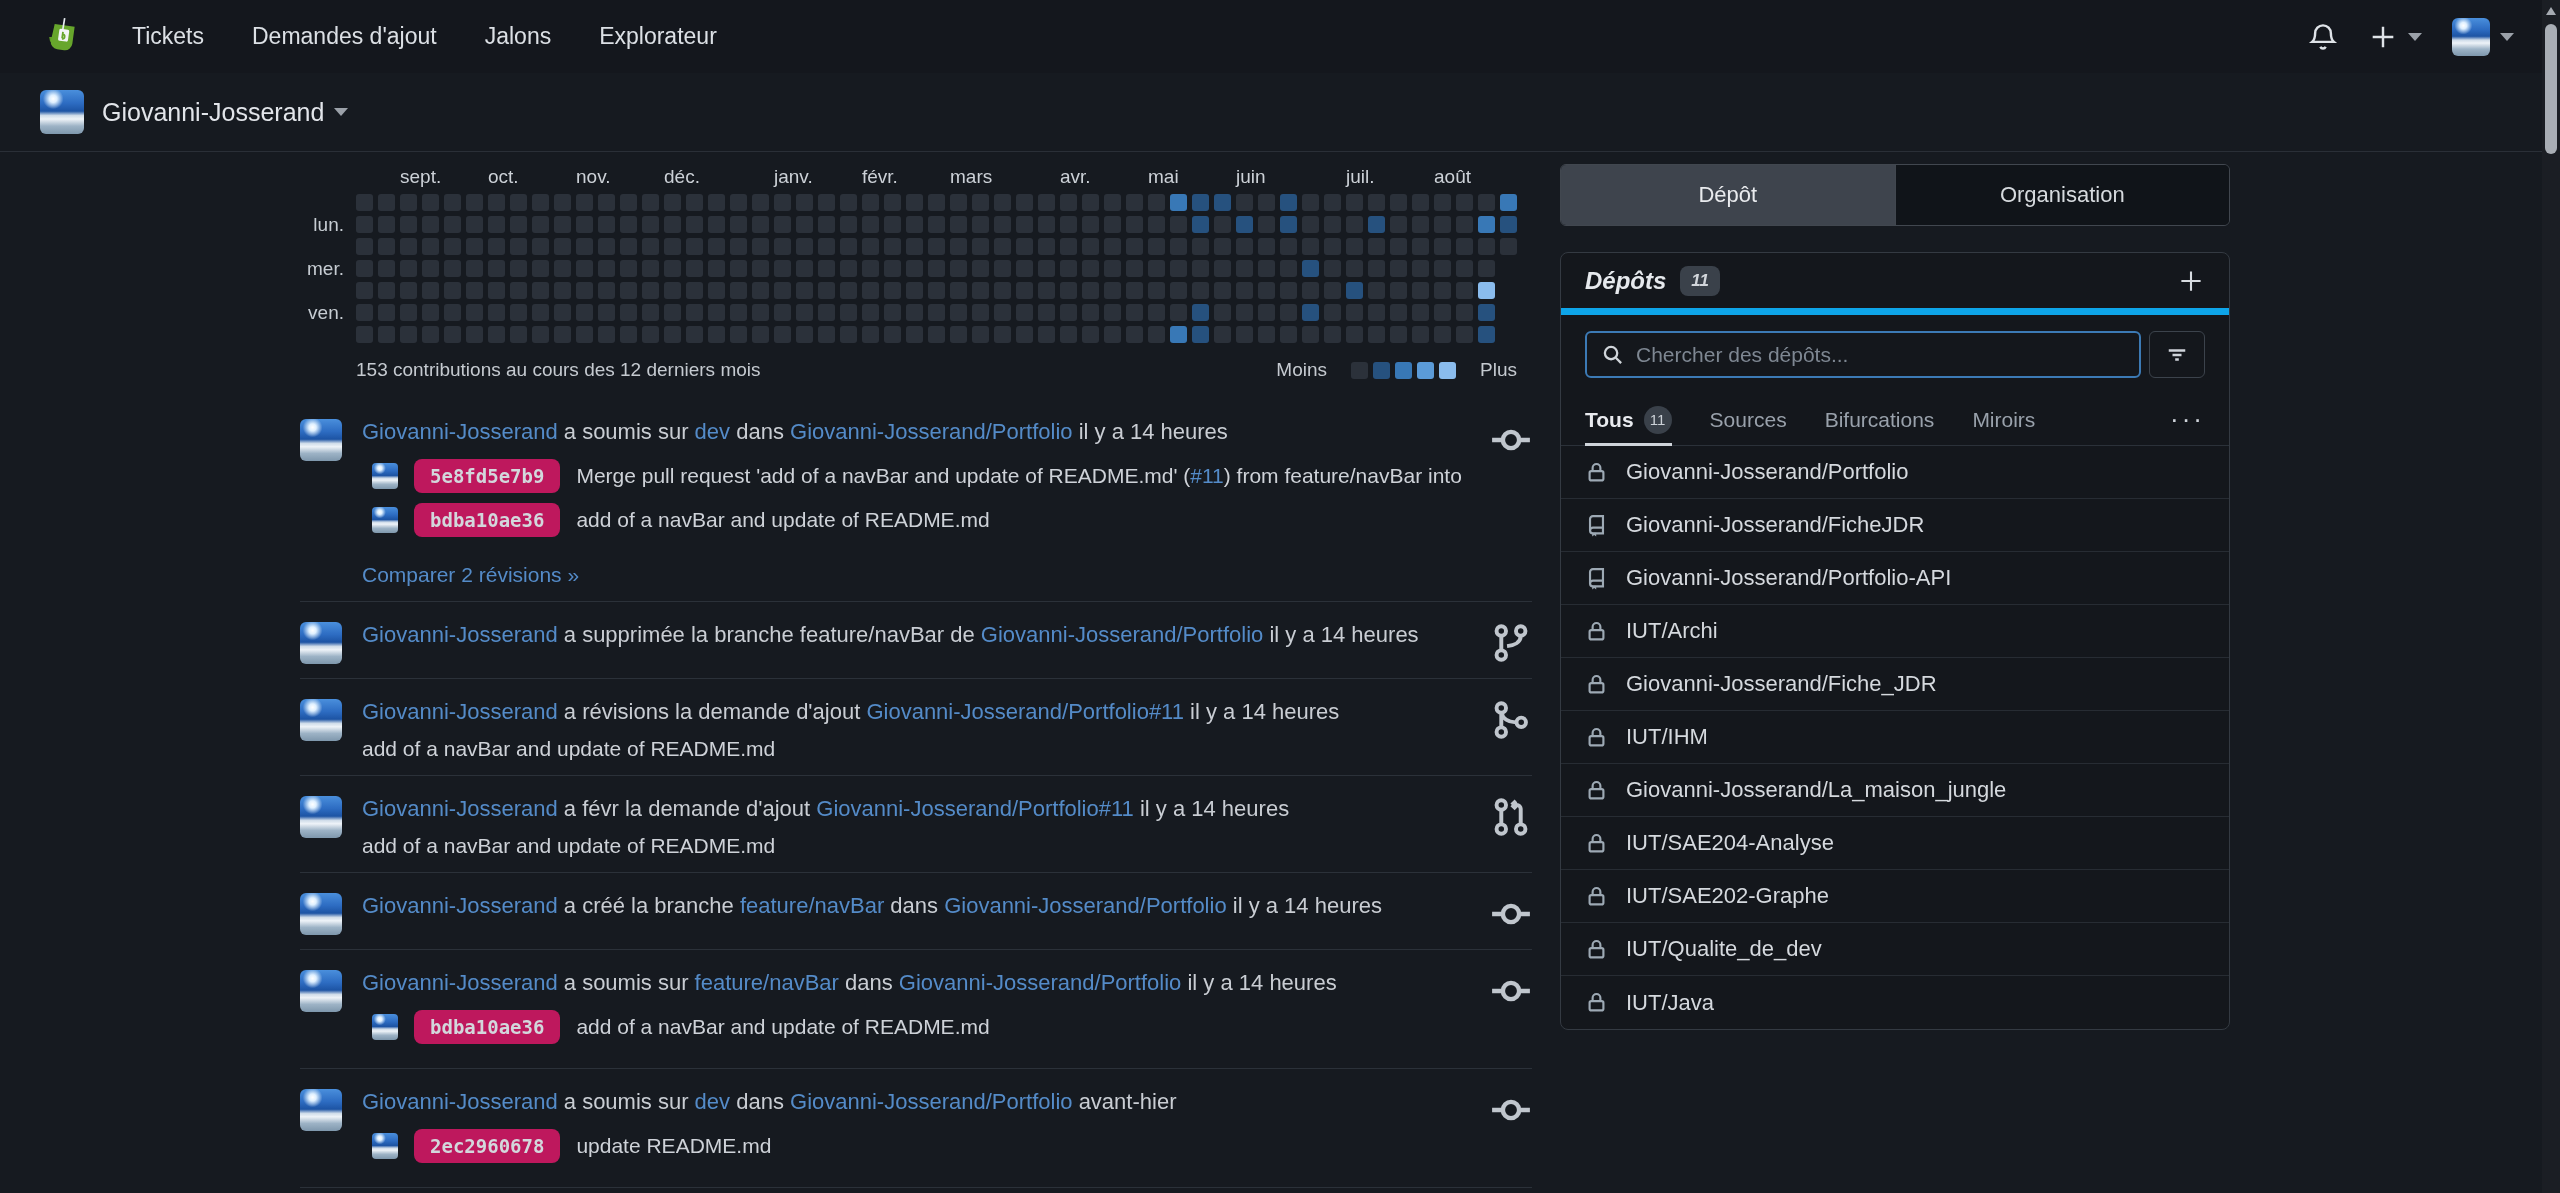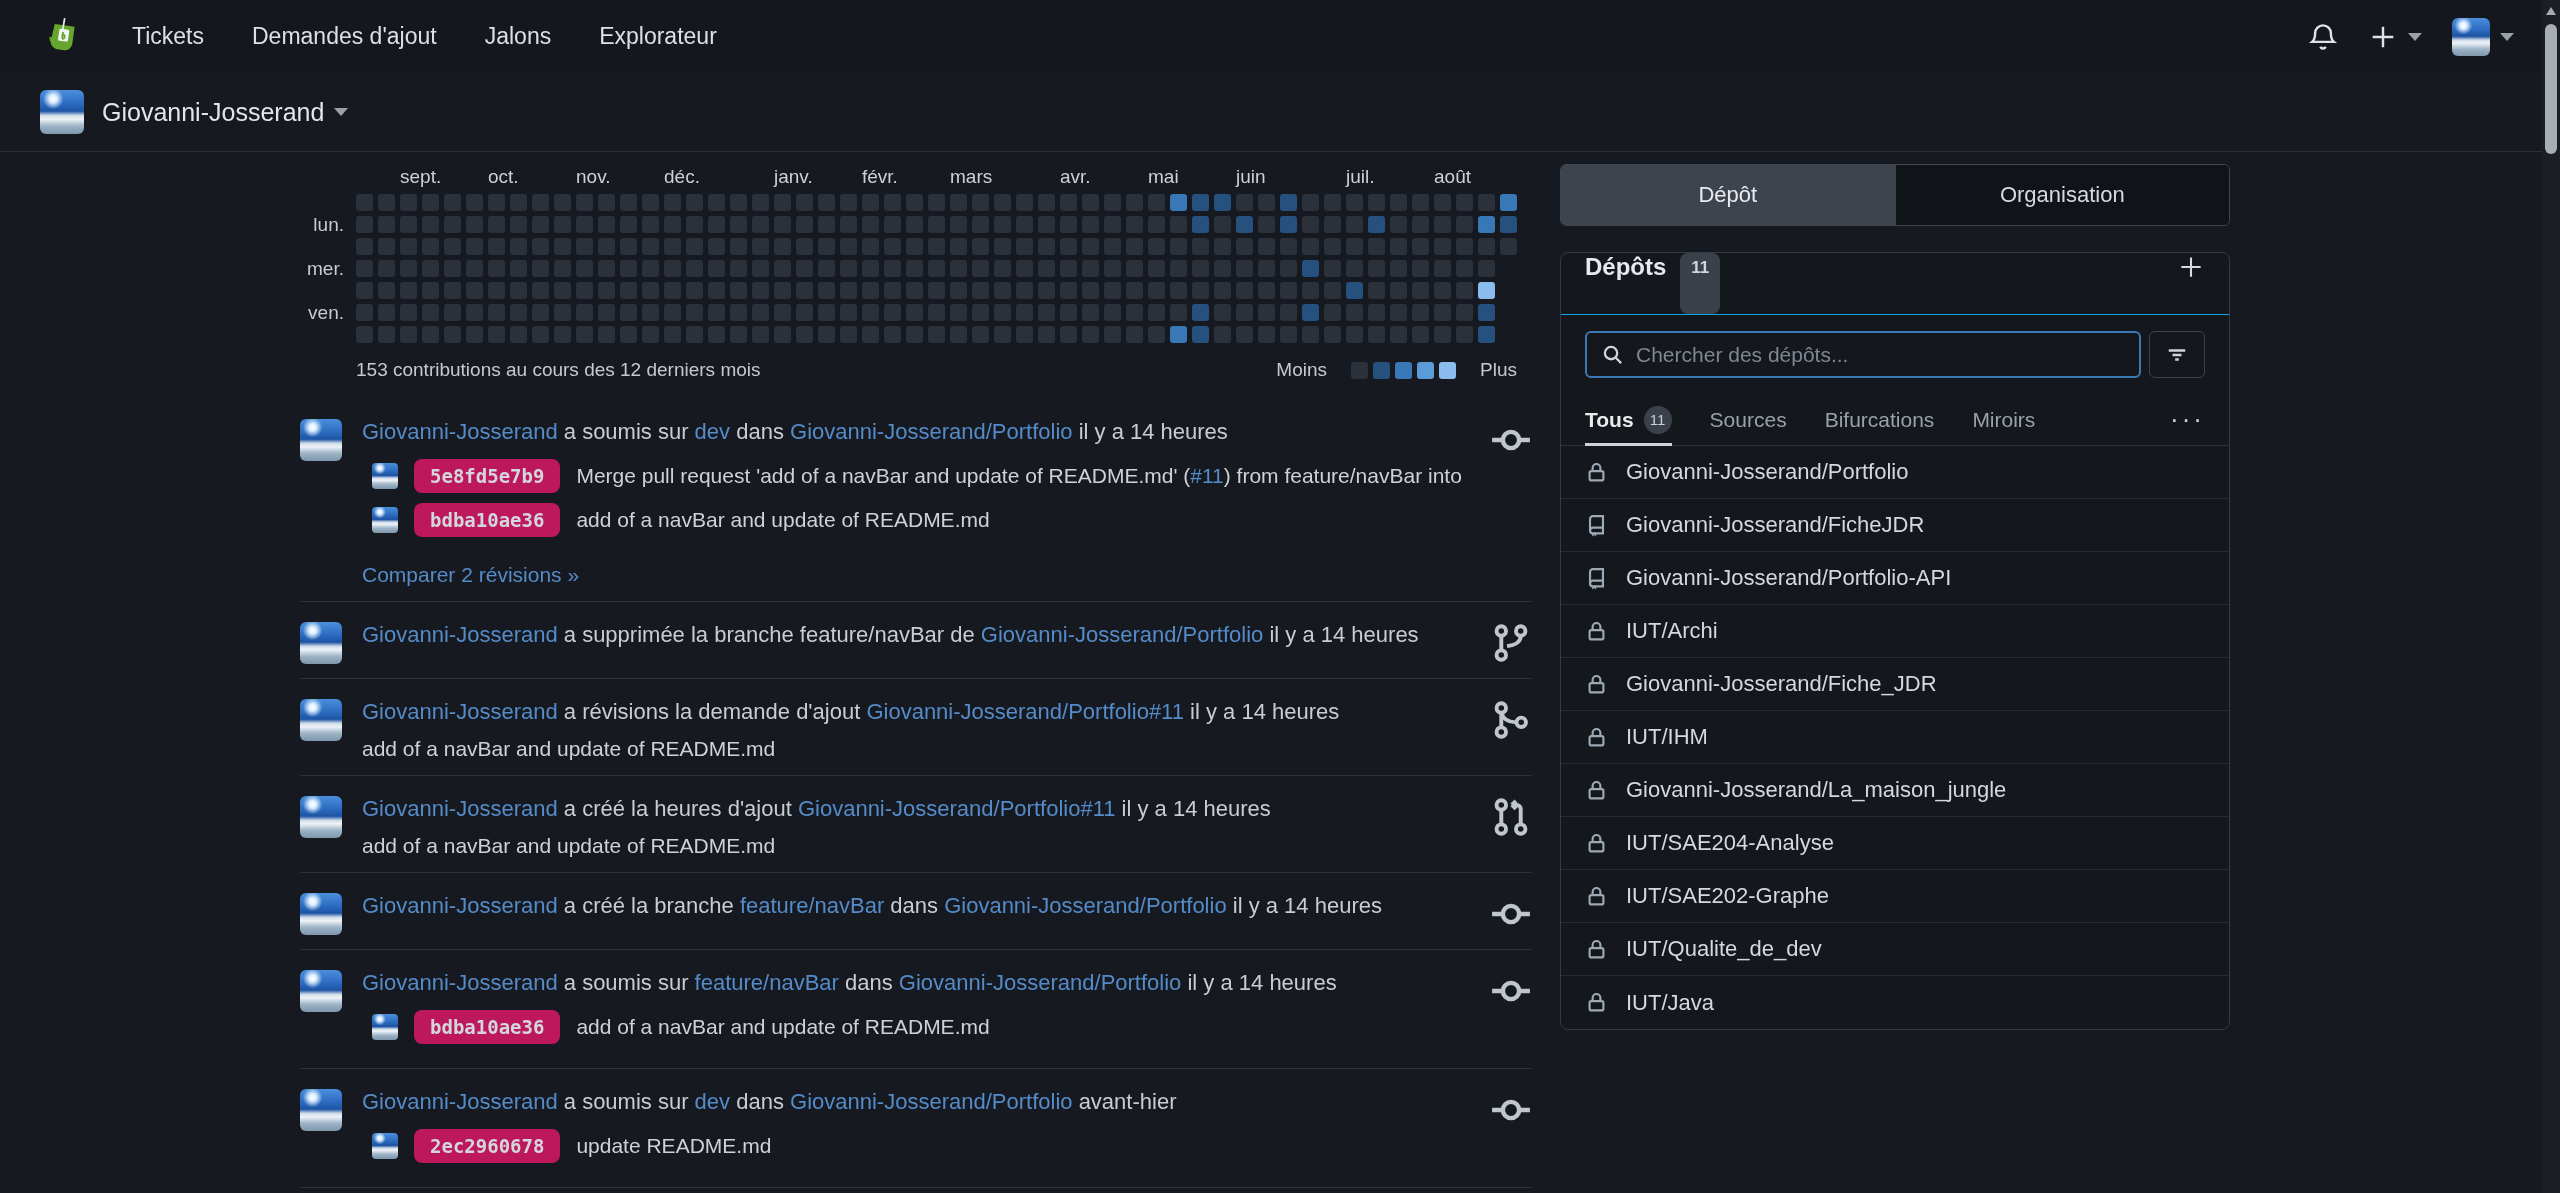--- a/index.html
+++ b/index.html
@@ -90,21 +90,21 @@
 
   
   .switch-tabs {
     display:flex; height:62px; border:1px solid #41474f; border-radius:6px;
     overflow:hidden; margin-bottom:26px; font-size:22px;
   }
   .switch-tab { flex:1; display:flex; align-items:center; justify-content:center; cursor:pointer; background:#101419; color:#d6dade; }
   .switch-tab.active { background:#3e444d; color:#e9ebee; border-right:1px solid #41474f; }
 
   .panel { border:1px solid #343a42; border-radius:8px; background:#14171c; }
-  .panel-header { height:62px; display:flex; padding:0 24px; border-bottom:1px solid #0ea5e9; }
+  .panel-header { height:62px; display:flex; align-items:center; padding:0 24px; border-bottom:7px solid #0ea5e9;font-style:italic; }
   .panel-title { font-size:24px; font-weight:bold; color:#e6e9ed; }
   .count-badge {
     background:#3a414a; color:#d2d6db; border-radius:8px; font-size:17px; font-weight:bold;
     padding:5px 11px; margin-left:14px;
   }
   .panel-add { margin-left:auto; color:#d8dce1; cursor:pointer; display:flex; }
   .panel-add svg { width:28px; height:28px; }
 
   .search-row { display:flex; padding:16px 24px 16px 24px; }
   .search-box {
@@ -659,21 +659,21 @@
               <circle cx="4.3" cy="3.4" r="1.8"></circle>
               <circle cx="4.3" cy="12.6" r="1.8"></circle>
               <circle cx="11.9" cy="8.9" r="1.8"></circle>
               <path d="M4.3 5.3v5.4M4.4 5.2c.4 2.2 2.5 3.6 5.4 3.7"></path>
             </svg>
           </div>
         </div>
         <div class="entry">
           <span class="avatar av-big"></span>
           <div class="entry-body">
-            <div class="entry-title"><a class="lnk" href="#">Giovanni-Josserand</a><span> a créé la heures d'ajout </span><a class="lnk" href="#">Giovanni-Josserand/Portfolio#11</a><span> il y a 14 heures</span></div>
+            <div class="entry-title"><a class="lnk" href="#">Giovanni-Josserand</a><span> a févr la demande d'ajout </span><a class="lnk" href="#">Giovanni-Josserand/Portfolio#11</a><span> il y a 14 heures</span></div>
             <div class="entry-text">add of a navBar and update of README.md</div>
           </div>
           <div class="entry-icon">
             <svg viewBox="0 0 16 16" fill="none" stroke="currentColor" stroke-width="1.5">
               <circle cx="4.3" cy="3.4" r="1.8"></circle>
               <circle cx="4.3" cy="12.6" r="1.8"></circle>
               <circle cx="11.7" cy="12.6" r="1.8"></circle>
               <path d="M4.3 5.3v5.4M8.3 3.4h1.9c.8 0 1.5.7 1.5 1.5v5.8M8.3 3.4l1.6-1.5M8.3 3.4l1.6 1.5"></path>
             </svg>
           </div>

